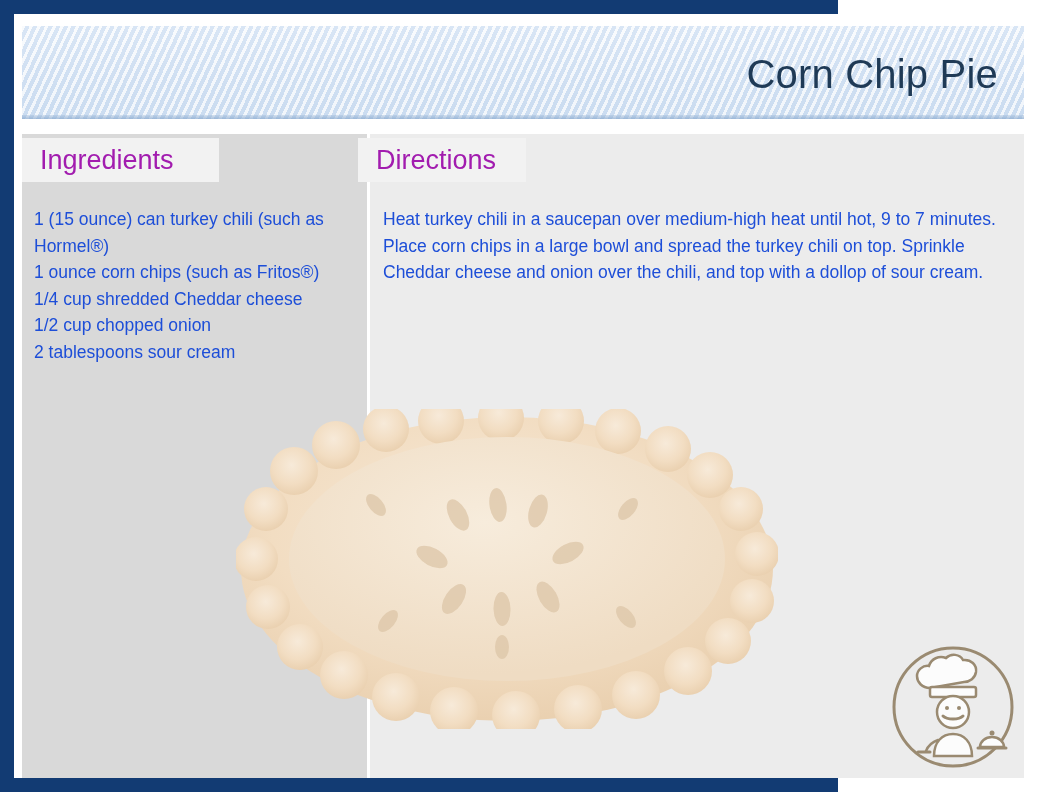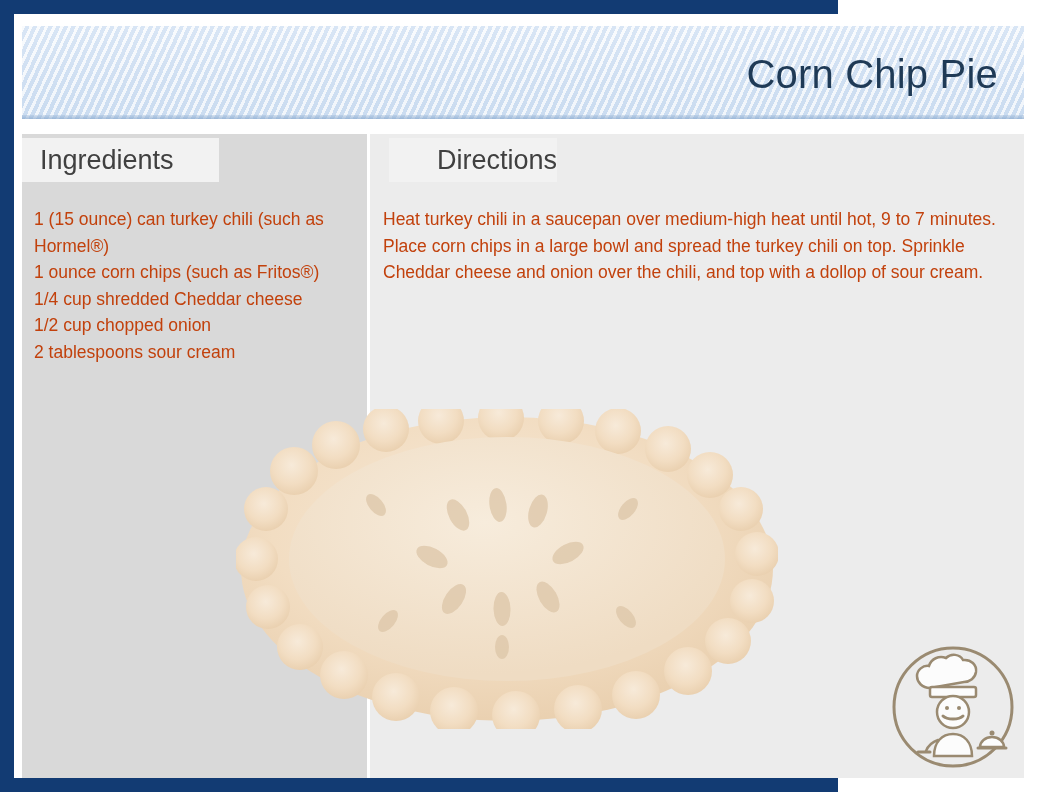--- a/index.html
+++ b/index.html
@@ -87,37 +87,36 @@
     background: #f2f2f2;
     height: 44px;
     line-height: 44px;
   }
   .tab-ingredients {
     left: 8px;
     top: 124px;
     width: 197px;
   }
   .tab-directions {
-    left: 375px;
+    left: 344px;
     top: 124px;
     width: 168px;
-    text-align: right;
   }
   .tab span {
     display: block;
     padding-left: 18px;
     font-size: 27px;
-    color: #404040;
+    color: #a21caf;
   }
 
   .body-text {
     position: absolute;
     font-size: 17.5px;
     line-height: 26.6px;
-    color: #c2410c;
+    color: #1d4ed8;
     white-space: pre-wrap;
   }
   .ingredients-text {
     left: 20px;
     top: 192px;
     width: 332px;
   }
   .directions-text {
     left: 369px;
     top: 192px;

